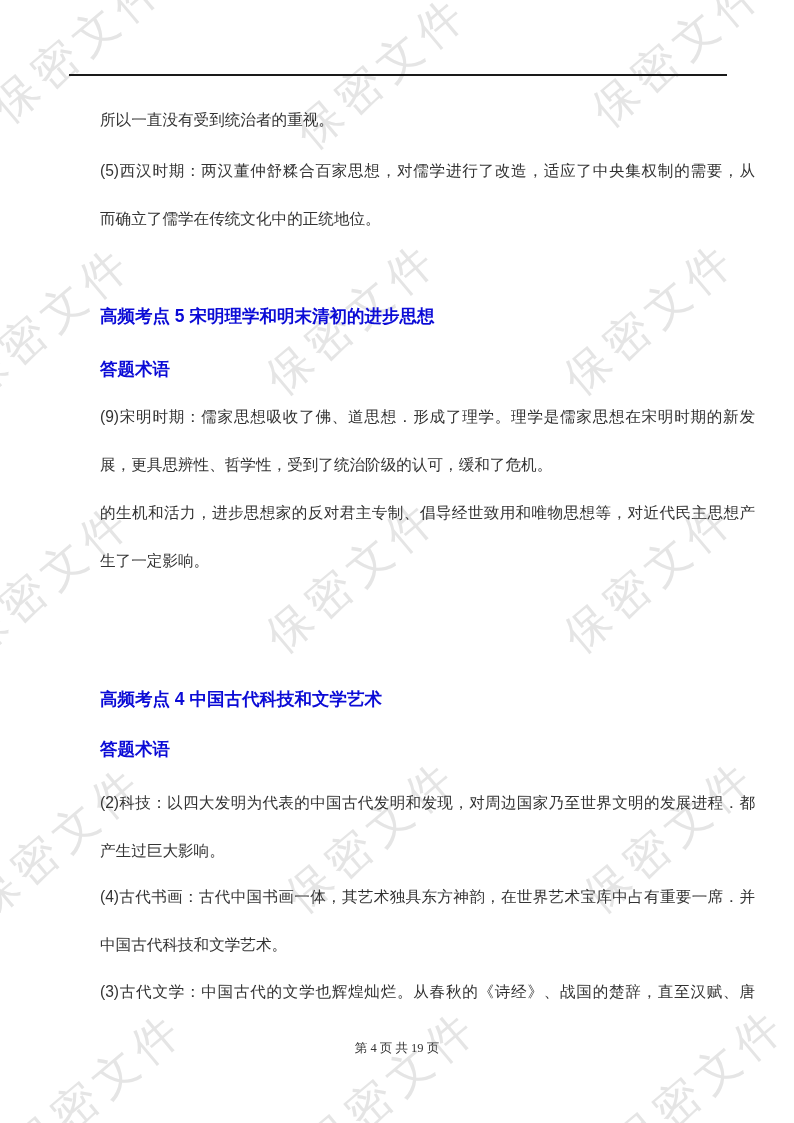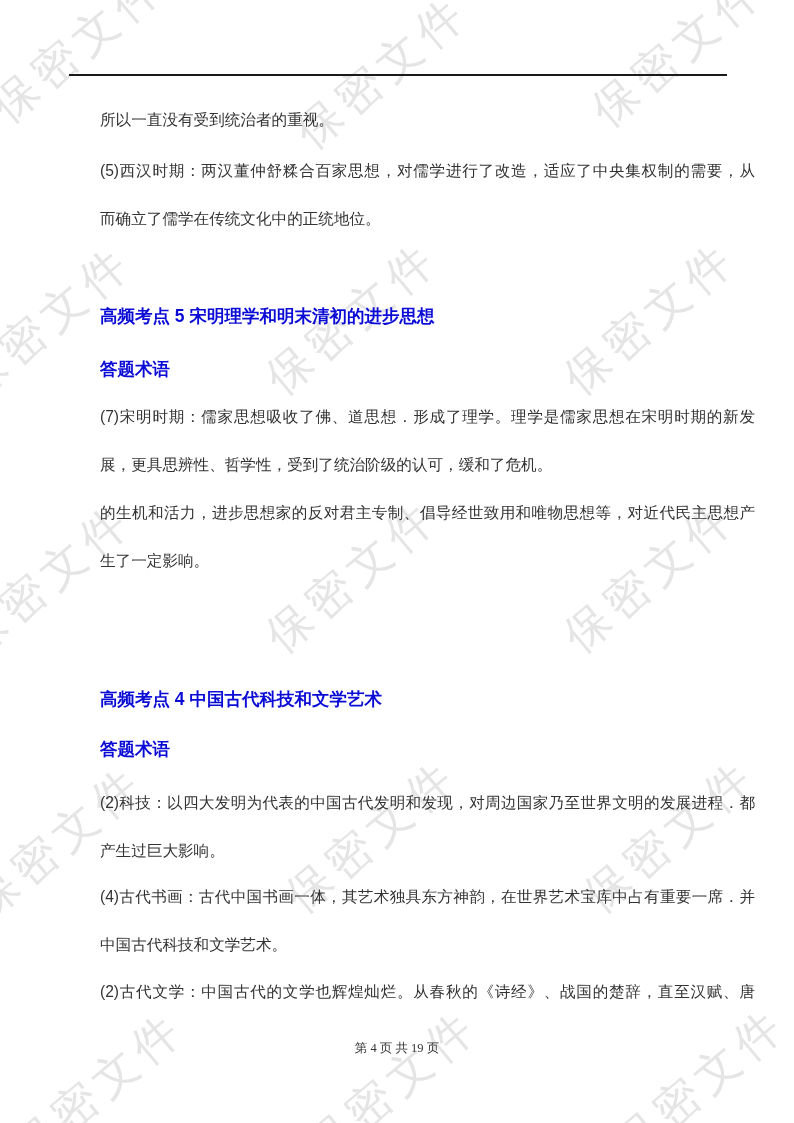--- a/index.html
+++ b/index.html
@@ -119,21 +119,21 @@
 
   <div class="block para" style="top:147px">
     <div class="line">(5)西汉时期：两汉董仲舒糅合百家思想，对儒学进行了改造，适应了中央集权制的需要，从</div>
     <div class="line last">而确立了儒学在传统文化中的正统地位。</div>
   </div>
 
   <div class="block heading" style="top:303px">高频考点 5 宋明理学和明末清初的进步思想</div>
   <div class="block heading" style="top:356px">答题术语</div>
 
   <div class="block para" style="top:393px">
-    <div class="line">(7)宋明时期：儒家思想吸收了佛、道思想．形成了理学。理学是儒家思想在宋明时期的新发</div>
+    <div class="line">(9)宋明时期：儒家思想吸收了佛、道思想．形成了理学。理学是儒家思想在宋明时期的新发</div>
     <div class="line last">展，更具思辨性、哲学性，受到了统治阶级的认可，缓和了危机。</div>
   </div>
 
   <div class="block para" style="top:489px">
     <div class="line">的生机和活力，进步思想家的反对君主专制、倡导经世致用和唯物思想等，对近代民主思想产</div>
     <div class="line last">生了一定影响。</div>
   </div>
 
   <div class="block heading" style="top:686px">高频考点 4 中国古代科技和文学艺术</div>
   <div class="block heading" style="top:736px">答题术语</div>
@@ -142,18 +142,18 @@
     <div class="line">(2)科技：以四大发明为代表的中国古代发明和发现，对周边国家乃至世界文明的发展进程．都</div>
     <div class="line last">产生过巨大影响。</div>
   </div>
 
   <div class="block para" style="top:873px">
     <div class="line">(4)古代书画：古代中国书画一体，其艺术独具东方神韵，在世界艺术宝库中占有重要一席．并</div>
     <div class="line last">中国古代科技和文学艺术。</div>
   </div>
 
   <div class="block para" style="top:968px">
-    <div class="line">(2)古代文学：中国古代的文学也辉煌灿烂。从春秋的《诗经》、战国的楚辞，直至汉赋、唐</div>
+    <div class="line">(3)古代文学：中国古代的文学也辉煌灿烂。从春秋的《诗经》、战国的楚辞，直至汉赋、唐</div>
   </div>
 
   <div class="footer">第 4 页 共 19 页</div>
 
 </div>
 
 </body></html>

